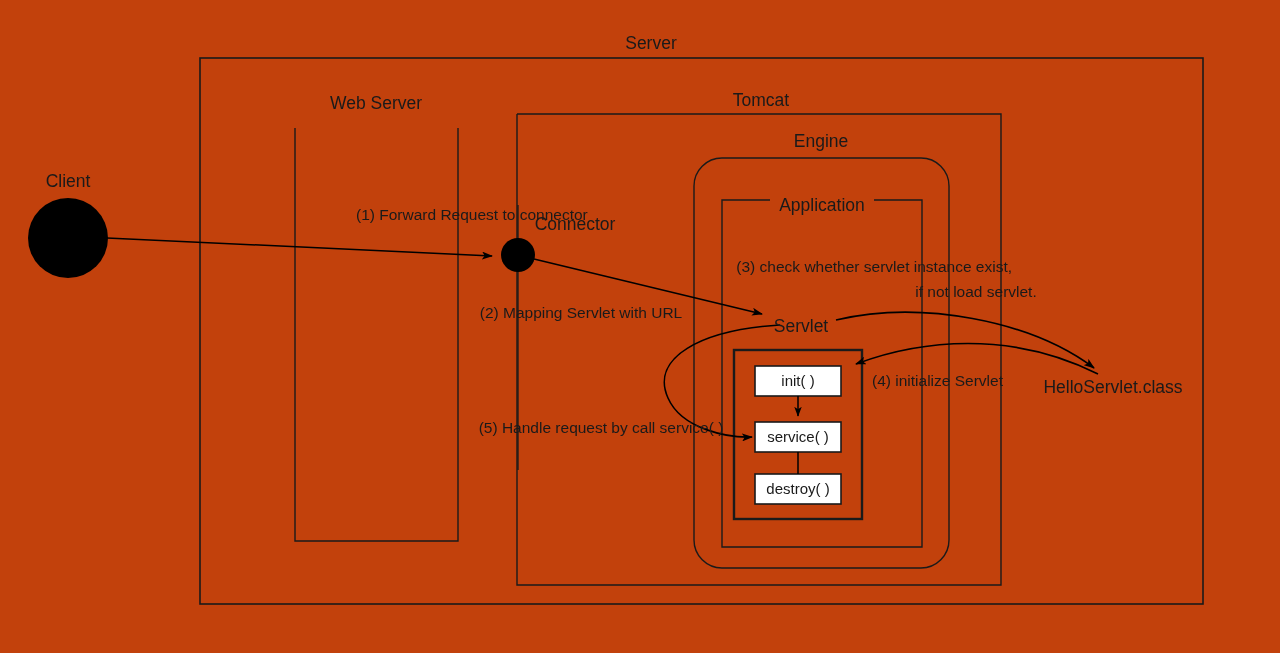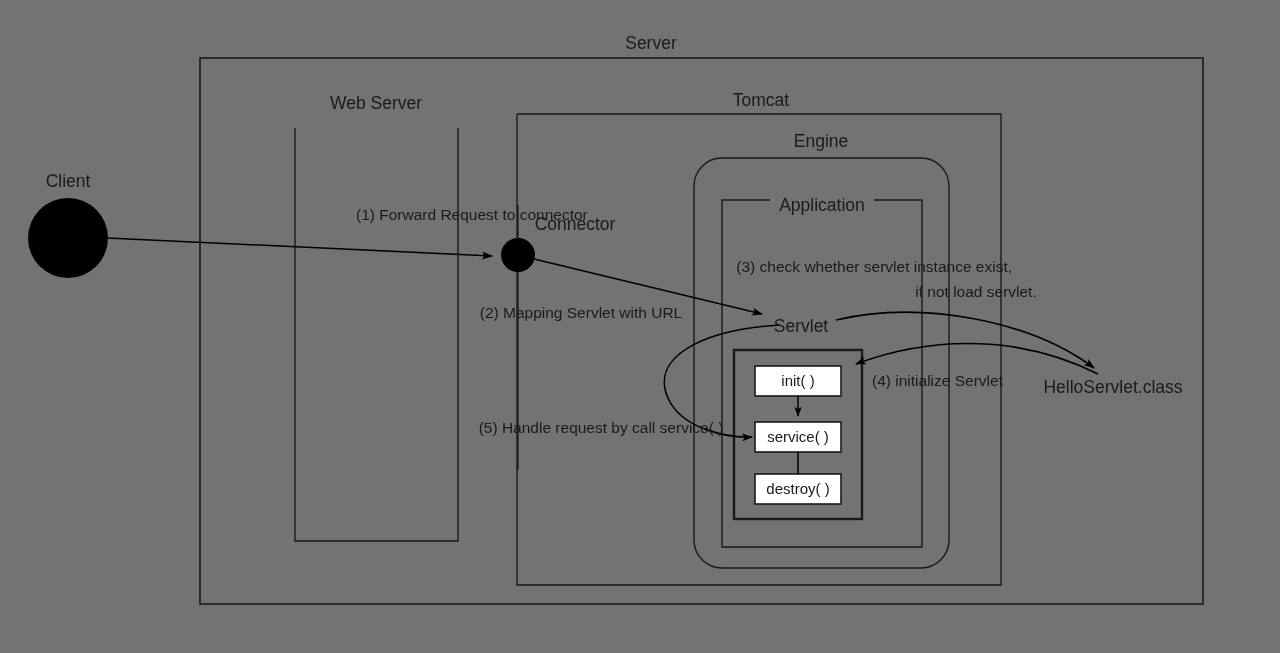--- a/index.html
+++ b/index.html
@@ -10,21 +10,21 @@
   body {
     width: 1280px;
     height: 653px;
     font-family: "Liberation Sans", sans-serif;
     overflow: hidden;
   }
   #diagram-root {
     position: relative;
     width: 1280px;
     height: 653px;
-    background: #737373;
+    background: #c2410c;
   }
   svg.diagram-canvas {
     position: absolute;
     top: 0;
     left: 0;
     width: 1280px;
     height: 653px;
   }
   .box-outline {
     fill: none;

